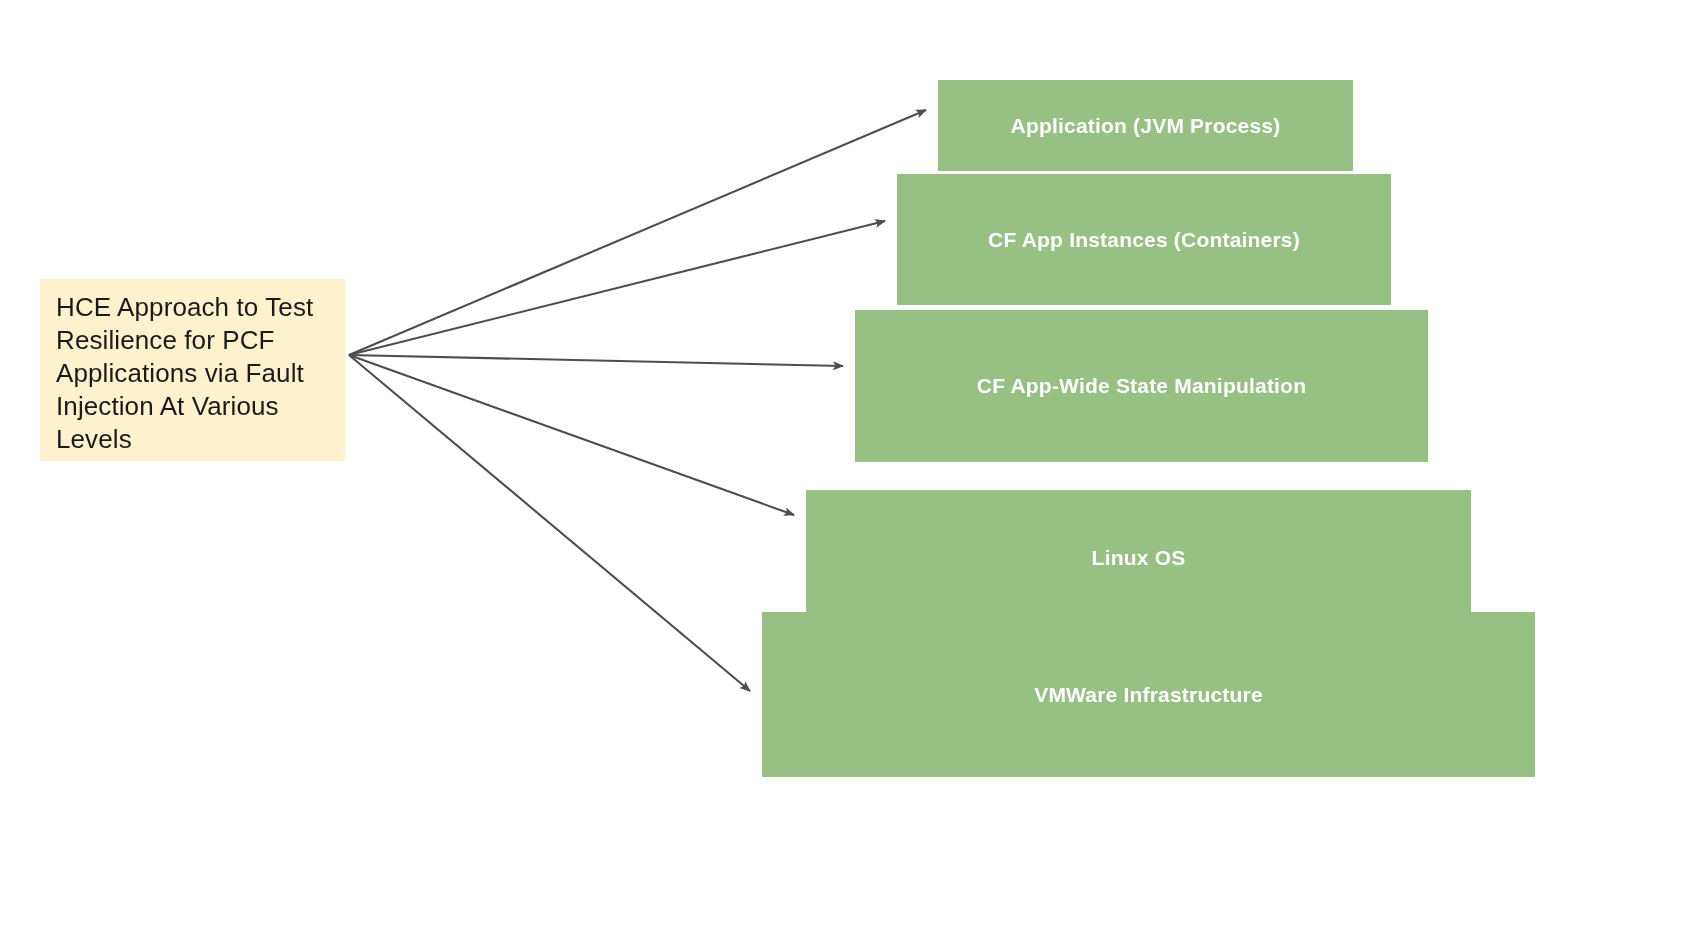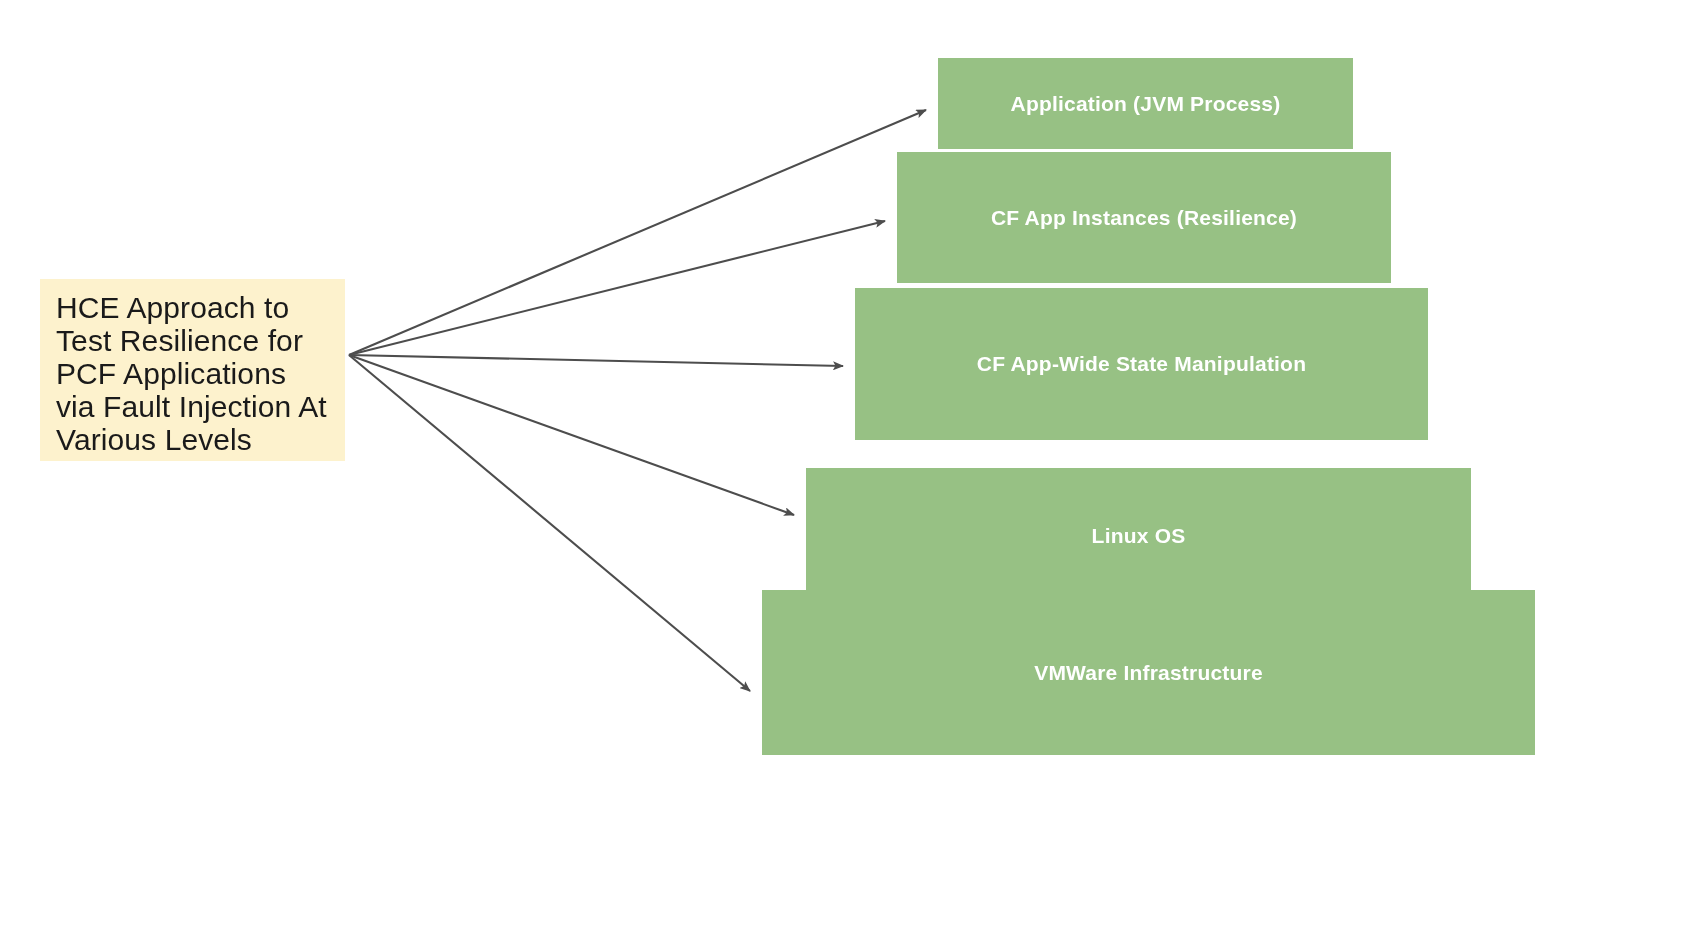--- a/index.html
+++ b/index.html
@@ -34,35 +34,36 @@
     width: 305px;
     height: 182px;
     background: #fdf2cd;
     box-sizing: border-box;
     padding: 12px 16px 0 16px;
     display: flex;
     align-items: flex-start;
     justify-content: flex-start;
   }
   .source-text {
-    font-size: 30px;
+    font-size: 26px;
     line-height: 33px;
     color: #1a1a1a;
     font-weight: 400;
     letter-spacing: 0.1px;
     white-space: pre-line;
   }
   .layer-box {
     position: absolute;
     background: #93c17f;
     background-color: #97c184;
     display: flex;
     align-items: center;
     justify-content: center;
     box-sizing: border-box;
+    margin-top: 22px;
   }
   .layer-label {
     color: #ffffff;
     font-weight: bold;
     font-size: 21px;
     letter-spacing: 0.2px;
     text-align: center;
   }
   
   #layer-0 { left: 938px; top: 58px;  width: 415px; height: 91px;  }
@@ -98,21 +99,21 @@
 
   <div class="source-box" style="background: rgb(253, 242, 205);">
     <div class="source-text" style="color: rgb(26, 26, 26);">HCE Approach to Test Resilience for PCF Applications via Fault Injection At Various Levels</div>
   </div>
 
   <div class="layer-box" id="layer-0" style="background: rgb(151, 193, 132);">
     <span class="layer-label" style="color: rgb(255, 255, 255);">Application (JVM Process)</span>
   </div>
 
   <div class="layer-box" id="layer-1" style="background: rgb(151, 193, 132);">
-    <span class="layer-label" style="color: rgb(255, 255, 255);">CF App Instances (Resilience)</span>
+    <span class="layer-label" style="color: rgb(255, 255, 255);">CF App Instances (Containers)</span>
   </div>
 
   <div class="layer-box" id="layer-2" style="background: rgb(151, 193, 132);">
     <span class="layer-label" style="color: rgb(255, 255, 255);">CF App-Wide State Manipulation</span>
   </div>
 
   <div class="layer-box" id="layer-3" style="background: rgb(151, 193, 132);">
     <span class="layer-label" style="color: rgb(255, 255, 255);">Linux OS</span>
   </div>
 

